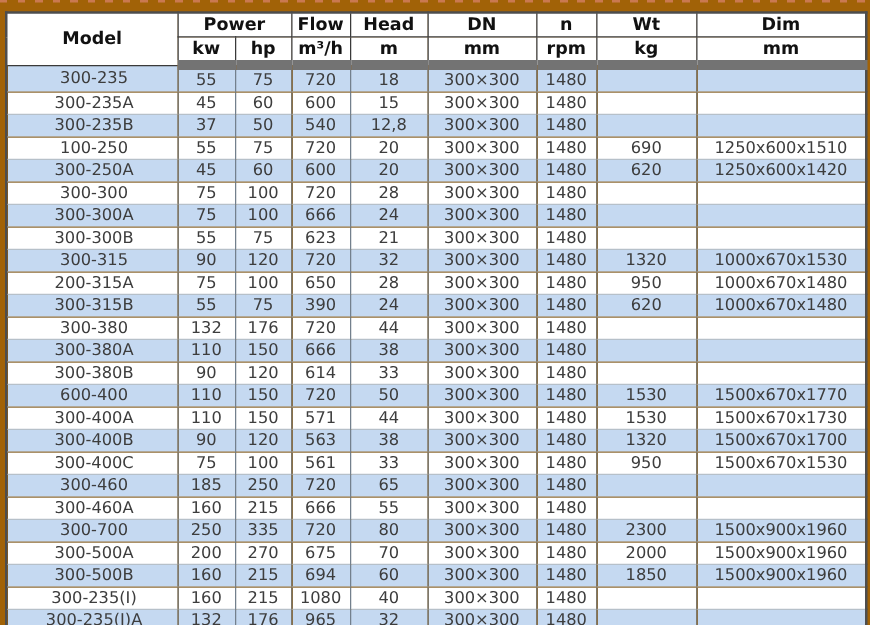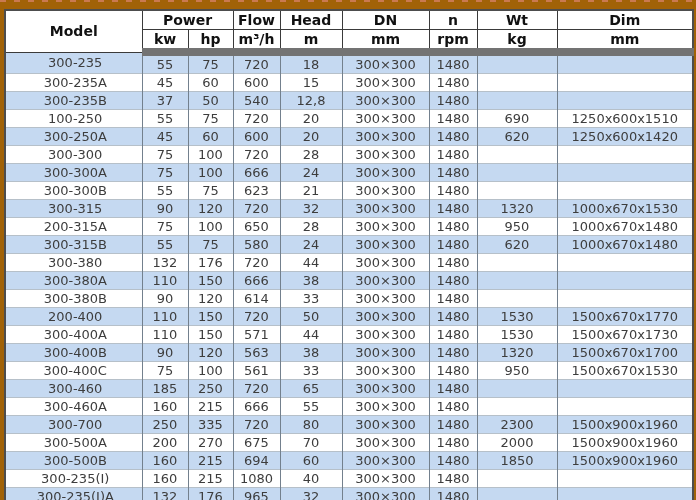--- a/index.html
+++ b/index.html
@@ -210,21 +210,21 @@
           <td class="num-cell">28</td>
           <td class="num-cell">300×300</td>
           <td class="num-cell">1480</td>
           <td class="num-cell">950</td>
           <td class="num-cell">1000x670x1480</td>
         </tr>
         <tr>
           <td class="model-cell">300-315B</td>
           <td class="num-cell">55</td>
           <td class="num-cell">75</td>
-          <td class="num-cell">580</td>
+          <td class="num-cell">390</td>
           <td class="num-cell">24</td>
           <td class="num-cell">300×300</td>
           <td class="num-cell">1480</td>
           <td class="num-cell">620</td>
           <td class="num-cell">1000x670x1480</td>
         </tr>
         <tr>
           <td class="model-cell">300-380</td>
           <td class="num-cell">132</td>
           <td class="num-cell">176</td>
@@ -251,21 +251,21 @@
           <td class="num-cell">90</td>
           <td class="num-cell">120</td>
           <td class="num-cell">614</td>
           <td class="num-cell">33</td>
           <td class="num-cell">300×300</td>
           <td class="num-cell">1480</td>
           <td class="num-cell"></td>
           <td class="num-cell"></td>
         </tr>
         <tr>
-          <td class="model-cell">200-400</td>
+          <td class="model-cell">600-400</td>
           <td class="num-cell">110</td>
           <td class="num-cell">150</td>
           <td class="num-cell">720</td>
           <td class="num-cell">50</td>
           <td class="num-cell">300×300</td>
           <td class="num-cell">1480</td>
           <td class="num-cell">1530</td>
           <td class="num-cell">1500x670x1770</td>
         </tr>
         <tr>

